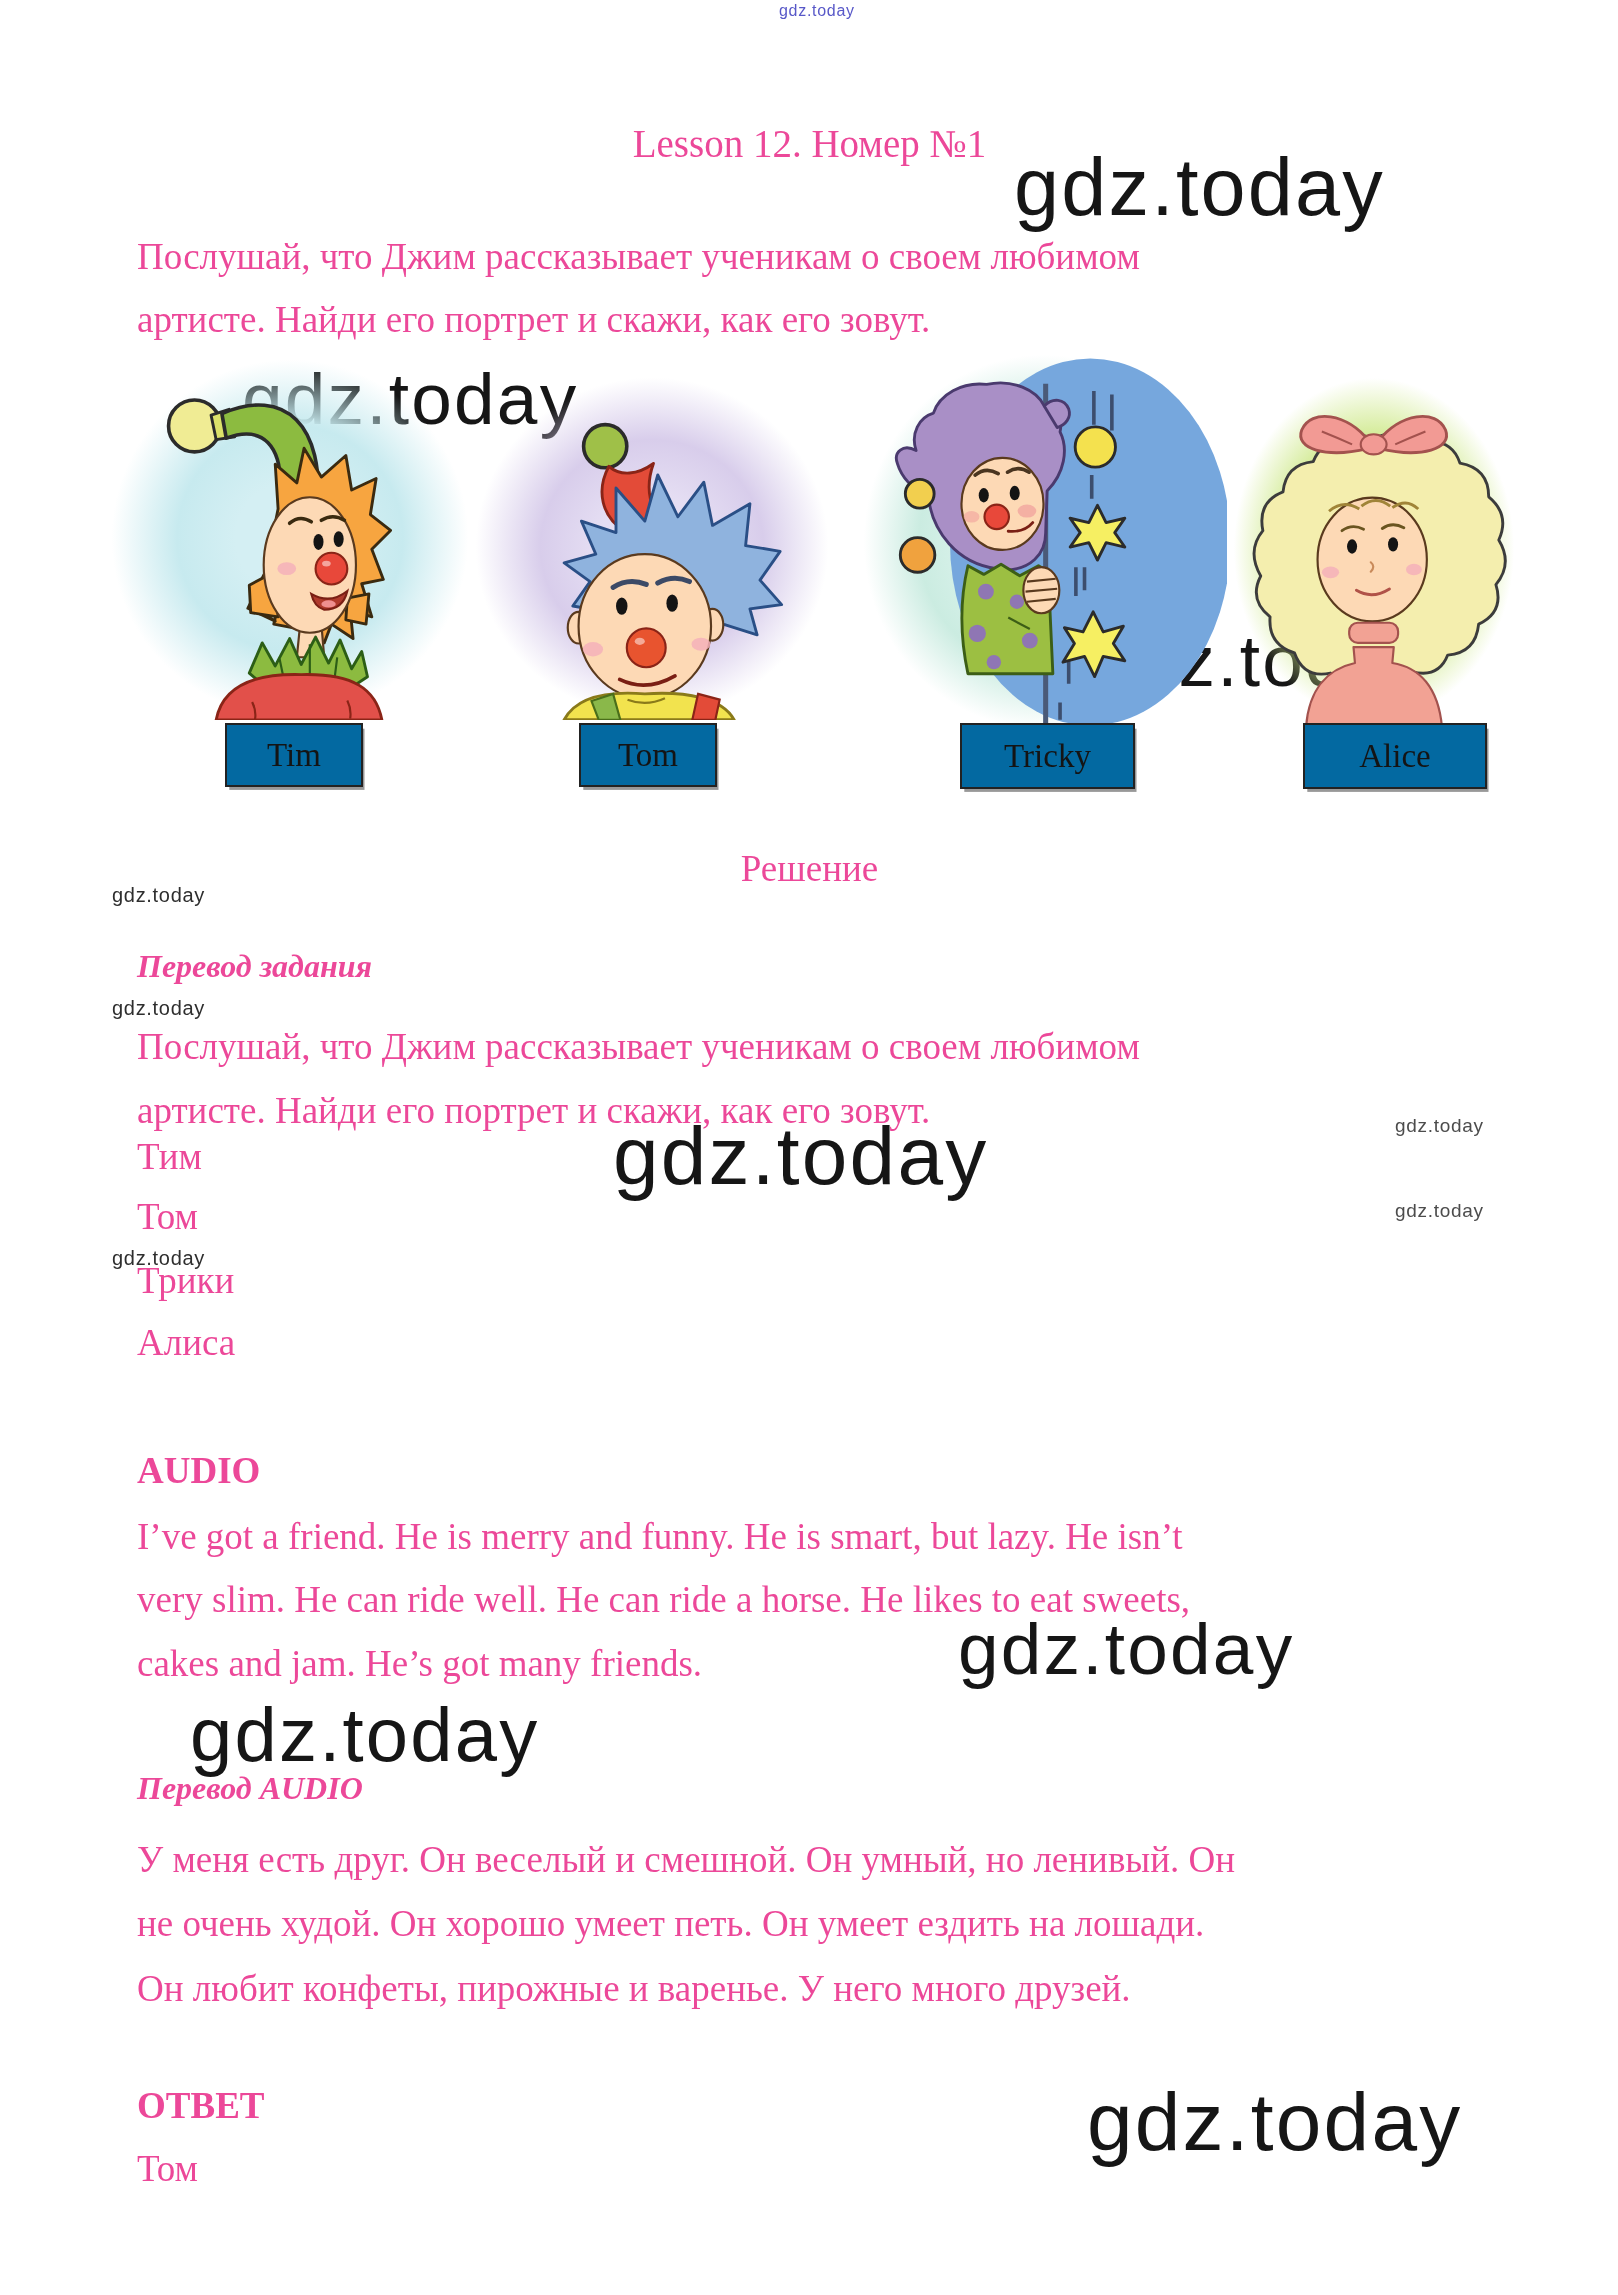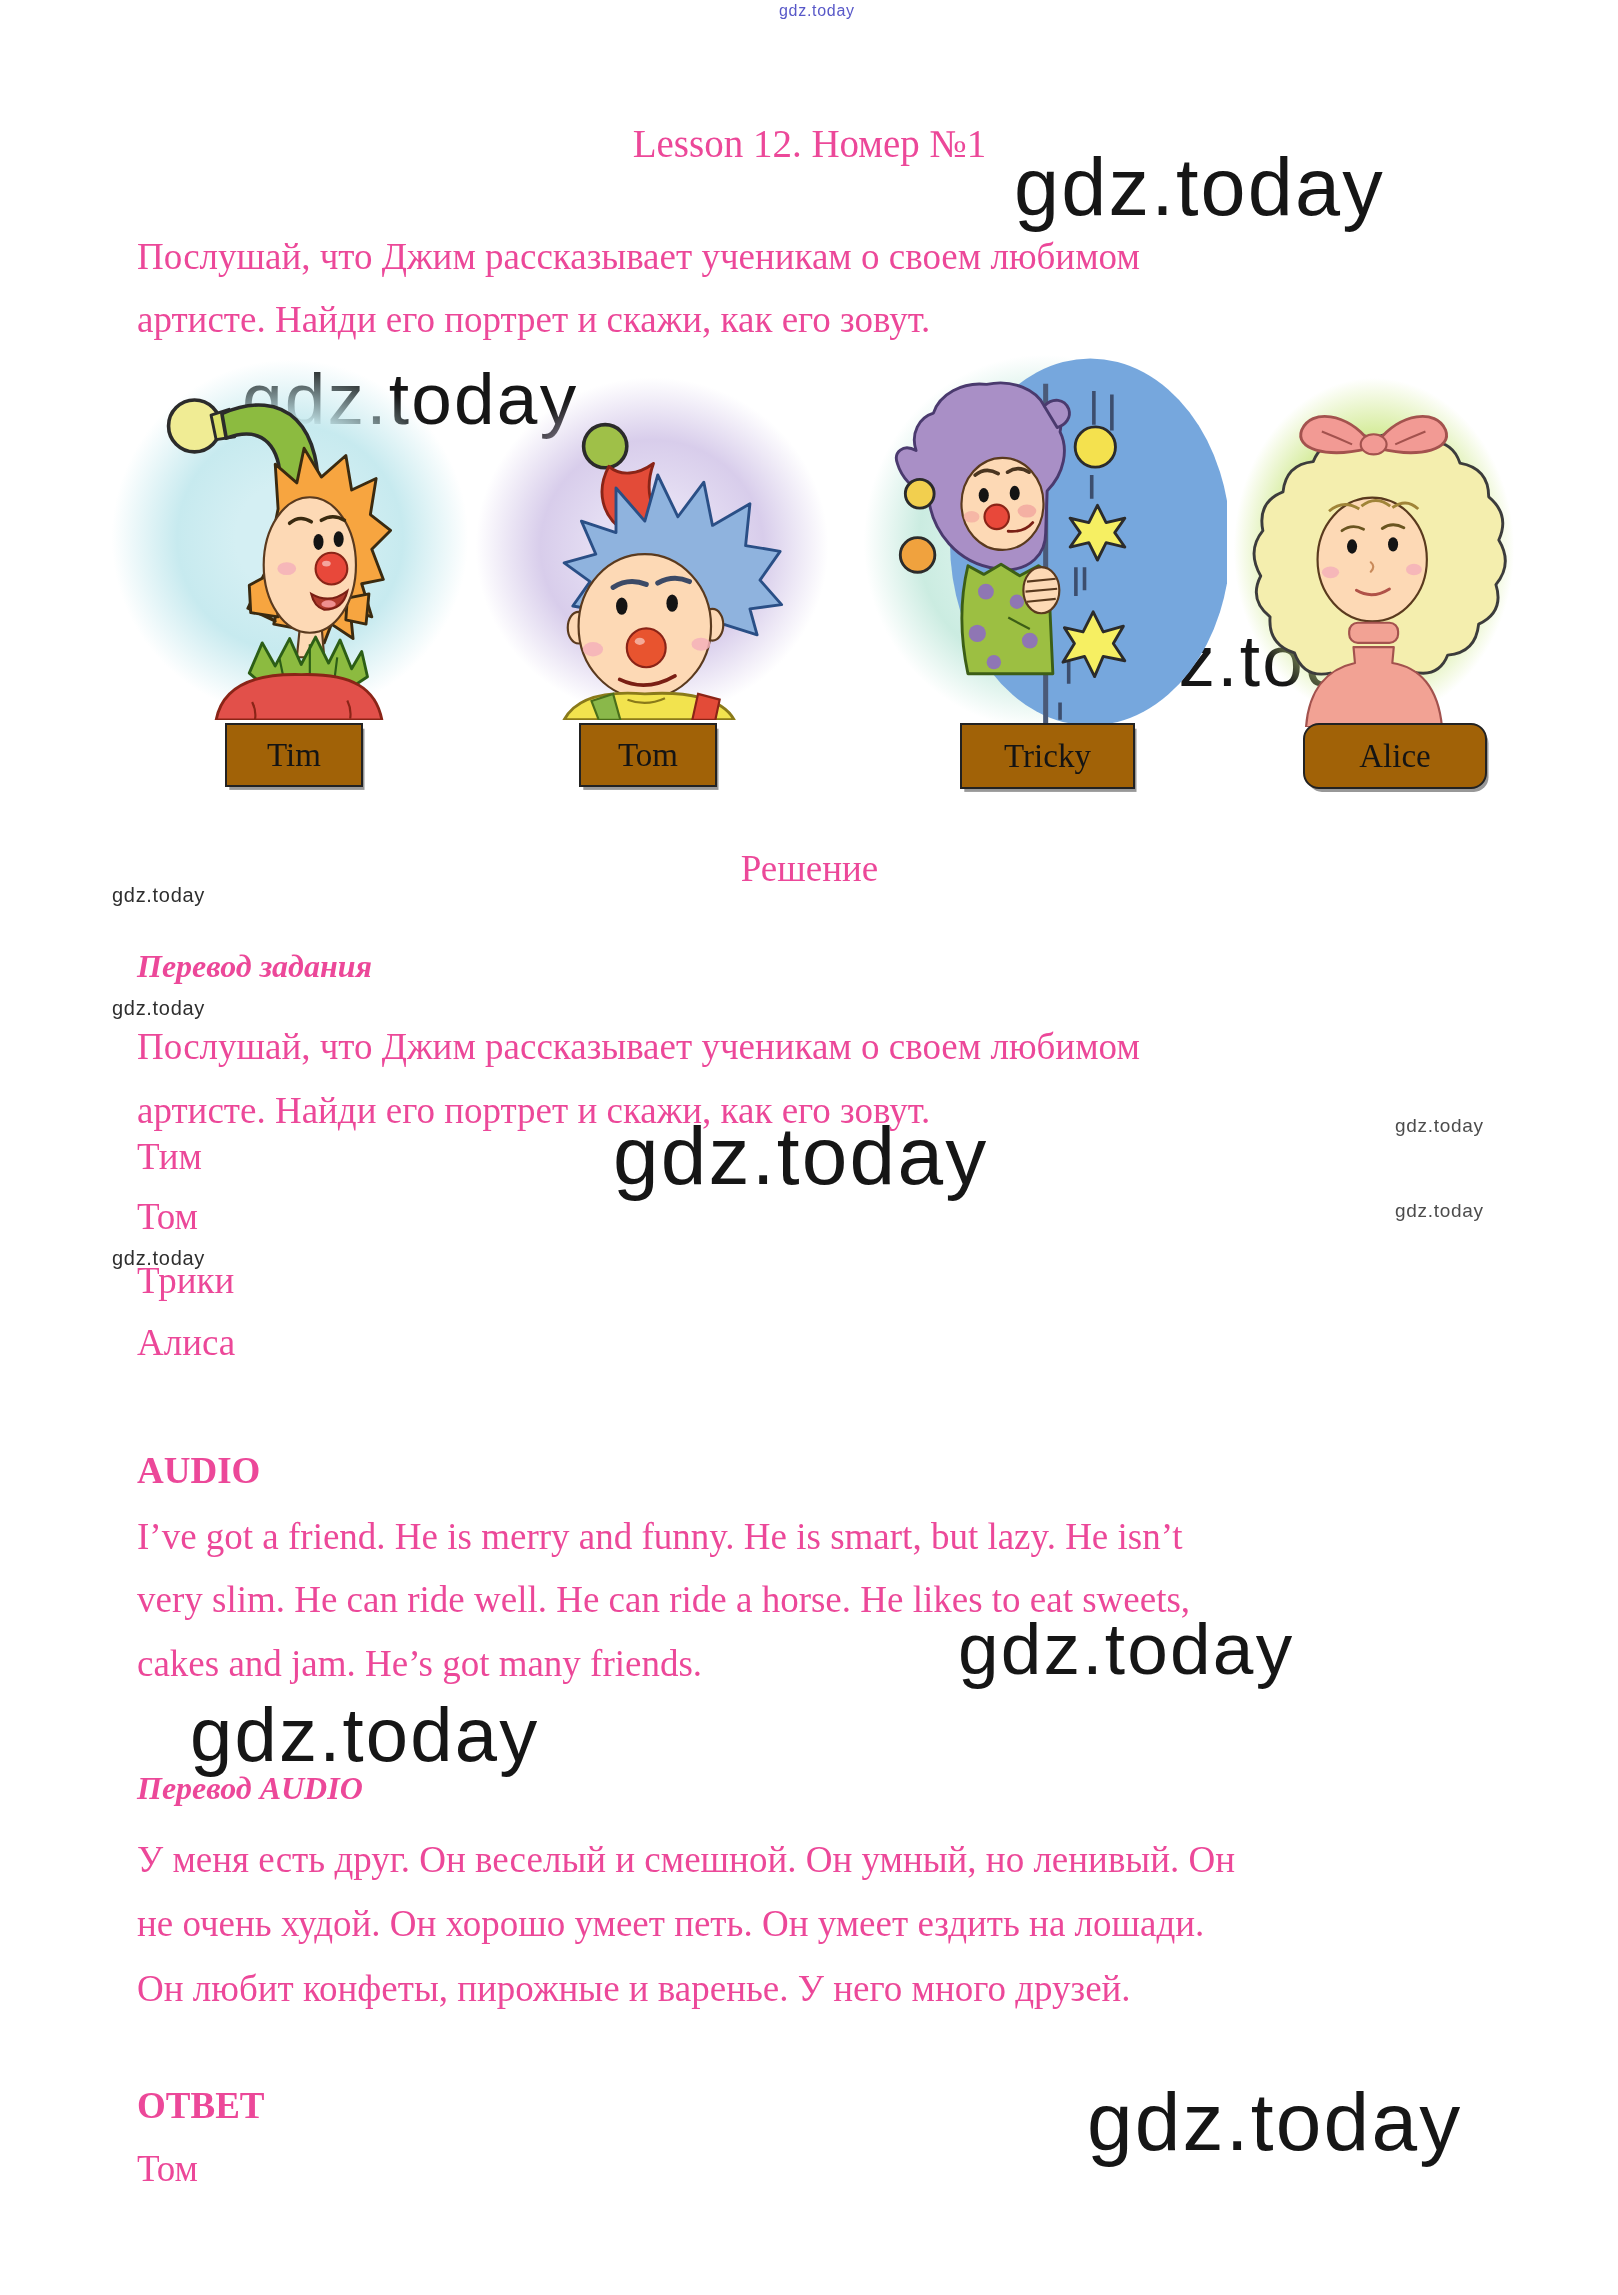--- a/index.html
+++ b/index.html
@@ -19,21 +19,21 @@
   .panel{position:absolute;}
   .panel svg{position:absolute;left:0;top:0;}
   .p-tim{left:108px;top:356px;width:364px;height:364px;
      background:radial-gradient(closest-side,#d4eff3 30%,#c7eaef 62%,rgba(255,255,255,0) 98%);}
   .p-tom{left:472px;top:374px;width:360px;height:346px;
      background:radial-gradient(closest-side,#e5def3 30%,#d8cdeb 62%,rgba(255,255,255,0) 98%);}
   .p-tricky{left:860px;top:351px;width:367px;height:382px;
      background:radial-gradient(closest-side,#d9f2eb 40%,#cbece1 68%,rgba(255,255,255,0) 98%);}
   .p-alice{left:1228px;top:371px;width:292px;height:356px;
      background:radial-gradient(closest-side,#e9f5c4 22%,#cfe98c 60%,rgba(255,255,255,0) 96%);}
-  .name-box{position:absolute;background:#a16207;border:2.2px solid #222222;
+  .name-box{position:absolute;background:#0369a1;border:2.2px solid #222222;
      box-shadow:2.9px 4.3px 0 -1.4px rgba(50,50,50,0.5);
      display:flex;align-items:center;justify-content:center;font-size:33px;color:#141414;}
 </style>
 </head>
 <body>
 
 <div id="page">
 
   <div class="wm wm-tiny" style="left:779px;top:2.2px;">gdz.today</div>
   <div class="wm wm-big" style="left:1014px;top:141px;font-size:81px;">gdz.today</div>
@@ -155,21 +155,21 @@
 
   <div class="name-box" style="left:225px;top:723px;width:134px;height:60px;">
       <span>Tim</span>
     </div>
   <div class="name-box" style="left:579px;top:723px;width:134px;height:60px;">
       <span>Tom</span>
     </div>
   <div class="name-box" style="left:960px;top:723px;width:171px;height:62px;">
       <span>Tricky</span>
     </div>
-  <div class="name-box" style="left:1303px;top:723px;width:180px;height:62px;border-radius:16px;">
+  <div class="name-box" style="left:1303px;top:723px;width:180px;height:62px;">
       <span>Alice</span>
     </div>
 
   <div class="t title" style="top:847px;font-size:37px;">Решение</div>
   <div class="t h-bi" style="left:137px;top:948px;">Перевод задания</div>
   <div class="t body-line" style="left:137px;top:1025px;">Послушай, что Джим рассказывает ученикам о своем любимом</div>
   <div class="t body-line" style="left:137px;top:1089px;">артисте. Найди его портрет и скажи, как его зовут.</div>
   <div class="t body-line" style="left:137px;top:1135px;">Тим</div>
   <div class="t body-line" style="left:137px;top:1195px;">Том</div>
   <div class="t body-line" style="left:137px;top:1259px;">Трики</div>

